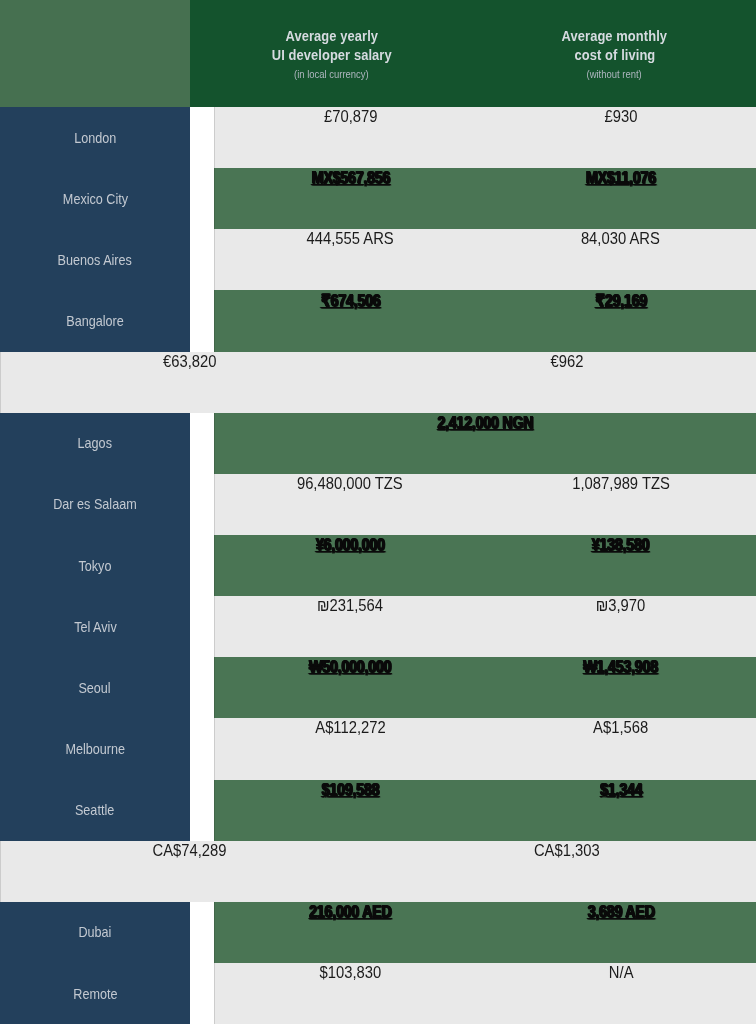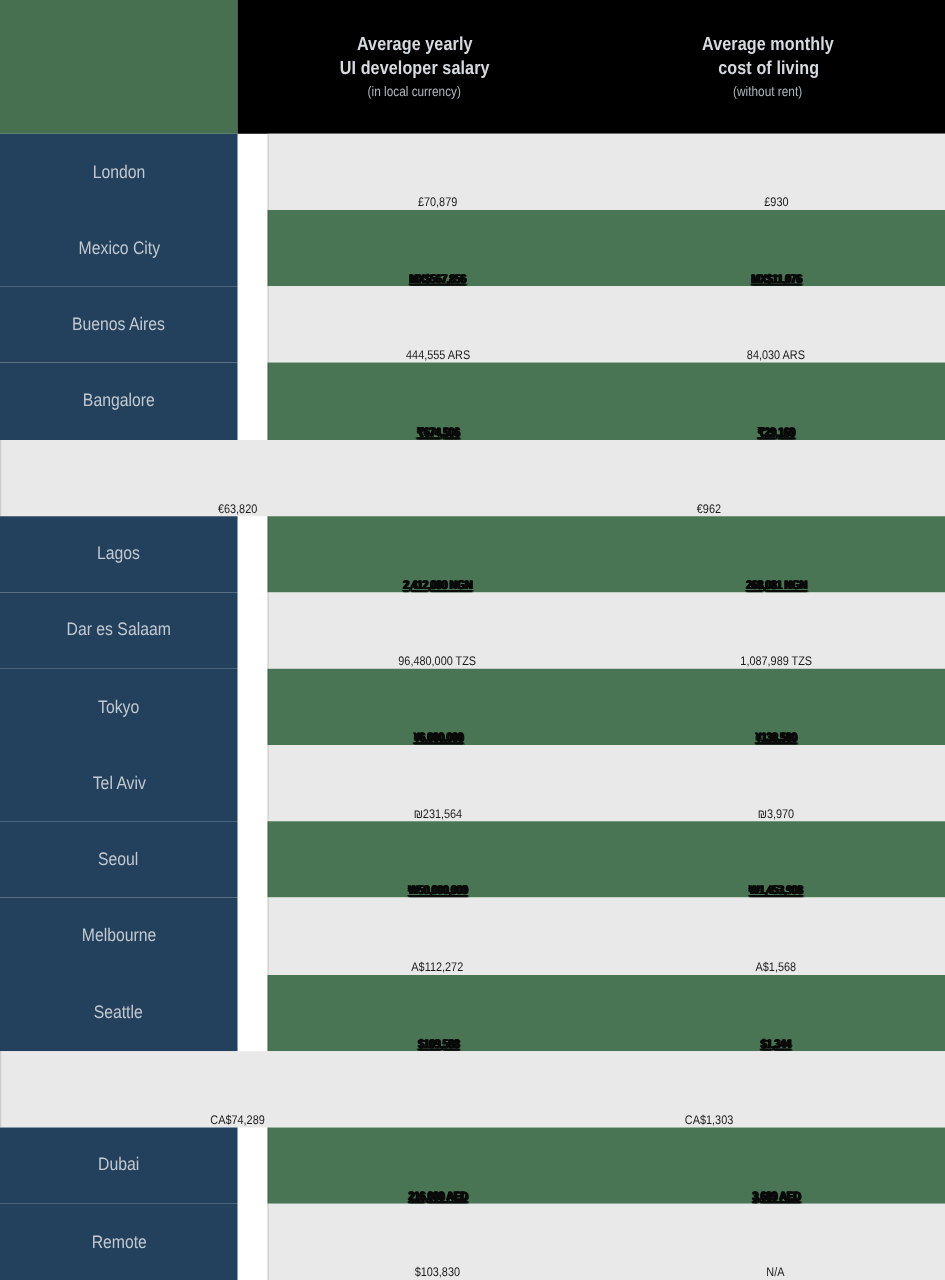--- a/index.html
+++ b/index.html
@@ -30,21 +30,21 @@
     flex: 0 0 107px;
   }
   .header-corner {
     width: 190px;
     flex: 0 0 190px;
     background: #467050;
   }
   .header-cols {
     flex: 1 1 auto;
     display: flex;
-    background: #000000;
+    background: #14532d;
   }
   .header-cell {
     flex: 1 1 0;
     display: flex;
     flex-direction: column;
     align-items: center;
     justify-content: center;
     text-align: center;
     padding: 0 8px;
     box-sizing: border-box;
@@ -99,23 +99,23 @@
     display: inline-block;
     transform: scaleX(0.87);
   }
   .value-cells {
     flex: 1 1 auto;
     display: flex;
   }
   .value-cell {
     flex: 1 1 0;
     display: flex;
-    align-items: flex-end;
+    align-items: flex-start;
     justify-content: center;
-    font-size: 10px;
+    font-size: 17px;
     white-space: nowrap;
     box-sizing: border-box;
   }
   .value-cell .value-label {
     display: inline-block;
     transform: scaleX(0.87);
   }
 
   
   .data-row.stripe-light .value-cells {
@@ -235,23 +235,20 @@
         </div>
       </div>
       <div class="data-row stripe-green">
         <div class="city-cell">
           <span class="city-label">Lagos</span>
         </div>
         <div class="value-cells">
           <div class="value-cell">
             <span class="value-label">2,412,000 NGN</span>
           </div>
-          <div class="value-cell">
-            <span class="value-label">268,081 NGN</span>
-          </div>
         </div>
       </div>
       <div class="data-row stripe-light">
         <div class="city-cell">
           <span class="city-label">Dar es Salaam</span>
         </div>
         <div class="value-cells">
           <div class="value-cell">
             <span class="value-label">96,480,000 TZS</span>
           </div>

